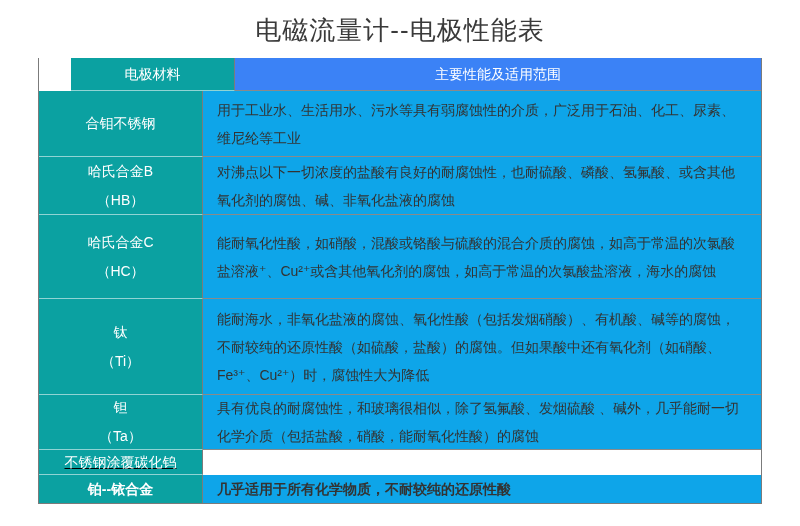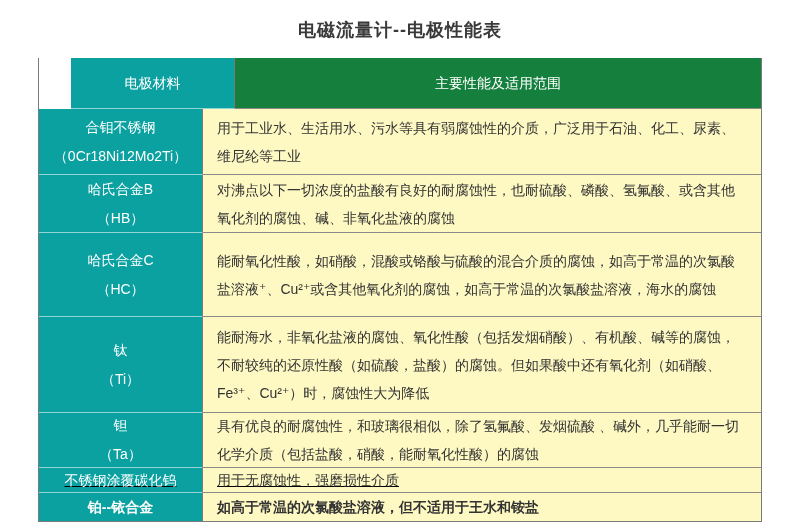--- a/index.html
+++ b/index.html
@@ -5,22 +5,22 @@
   html,body{margin:0;padding:0;}
   body{
     width:800px;height:526px;background:#ffffff;
     font-family:"Liberation Sans","DejaVu Sans",sans-serif;
     -webkit-font-smoothing:antialiased;
   }
   *{box-sizing:border-box;}
   .page-title{
     margin:14px 0 0 0;
     text-align:center;
-    font-size:18px;
-    font-weight:700;
+    font-size:26px;
+    font-weight:400;
     color:#3a3a3a;
     letter-spacing:1px;
     line-height:32px;
   }
   .etable{
     width:724px;
     margin:12px auto 0 auto;
     border:1px solid #7b7b7b;
     border-top:none;
   }
@@ -34,37 +34,37 @@
     display:flex;
     flex-direction:column;
     align-items:center;
     justify-content:center;
     text-align:center;
     font-size:14px;
     line-height:29px;
   }
   .cell-right{
     flex:1 1 auto;
-    background:#fef9c3;
+    background:#0ea5e9;
     color:#333333;
     display:flex;
     align-items:center;
     font-size:14px;
     line-height:28px;
     padding:0 14px;
   }
   .row:not(:last-child) .cell-left{border-bottom:1px solid rgba(255,255,255,0.55);}
   .row:not(:last-child) .cell-right{border-bottom:1px solid #8a8a8a;}
   .row.header .cell-right{
-    background:#15803d;
+    background:#3b82f6;
     color:#ffffff;
     justify-content:center;
     text-align:left;
   }
-  .row.header{height:51px;padding-left:32px;}
+  .row.header{height:33px;padding-left:32px;}
   .row.r1{height:66px;}
   .row.r2{height:58px;justify-content:space-between;}
   .row.r3{height:84px;}
   .row.r4{height:96px;}
   .row.r5{height:55px;}
   .row.r6{height:25px;text-decoration:underline;}
   .row.r7{height:28px;font-weight:bold;}
   .formula:empty{display:none;}
   .desc{margin:0;}
 </style>
@@ -76,21 +76,20 @@
 <div class="etable">
 
   <div class="row header">
     <div class="cell-left">电极材料</div>
     <div class="cell-right">主要性能及适用范围</div>
   </div>
 
   <div class="row r1">
     <div class="cell-left">
       <div class="mname">合钼不锈钢</div>
-      <div class="formula">（0Cr18Ni12Mo2Ti）</div>
     </div>
     <div class="cell-right">
       <p class="desc">用于工业水、生活用水、污水等具有弱腐蚀性的介质，广泛用于石油、化工、尿素、维尼纶等工业</p>
     </div>
   </div>
 
   <div class="row r2">
     <div class="cell-left">
       <div class="mname">哈氏合金B</div>
       <div class="formula">（HB）</div>
@@ -128,28 +127,25 @@
     <div class="cell-right">
       <p class="desc">具有优良的耐腐蚀性，和玻璃很相似，除了氢氟酸、发烟硫酸 、碱外，几乎能耐一切化学介质（包括盐酸，硝酸，能耐氧化性酸）的腐蚀</p>
     </div>
   </div>
 
   <div class="row r6">
     <div class="cell-left">
       <div class="mname">不锈钢涂覆碳化钨</div>
 
     </div>
-    <div class="cell-right">
-      <p class="desc">用于无腐蚀性，强磨损性介质</p>
-    </div>
   </div>
 
   <div class="row r7">
     <div class="cell-left">
       <div class="mname">铂--铱合金</div>
 
     </div>
     <div class="cell-right">
-      <p class="desc">如高于常温的次氯酸盐溶液，但不适用于王水和铵盐</p>
+      <p class="desc">几乎适用于所有化学物质，不耐较纯的还原性酸</p>
     </div>
   </div>
 
 </div>
 
 </body></html>

